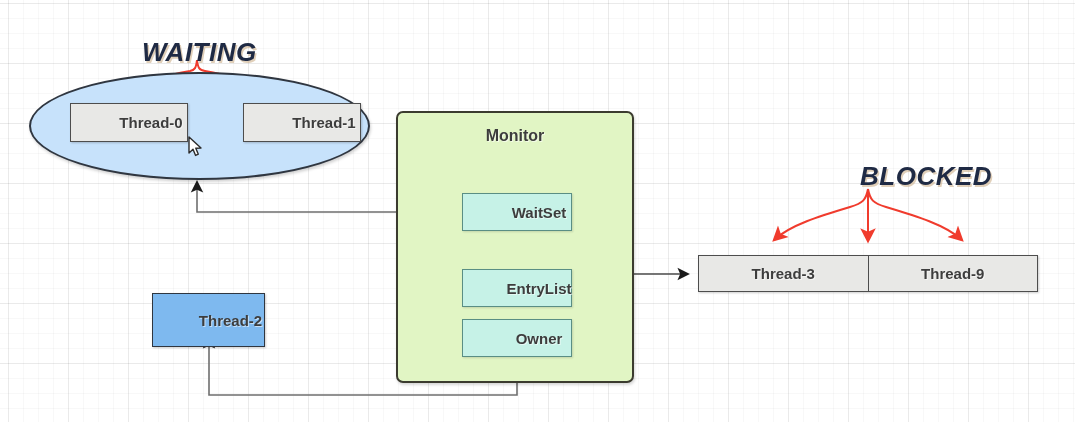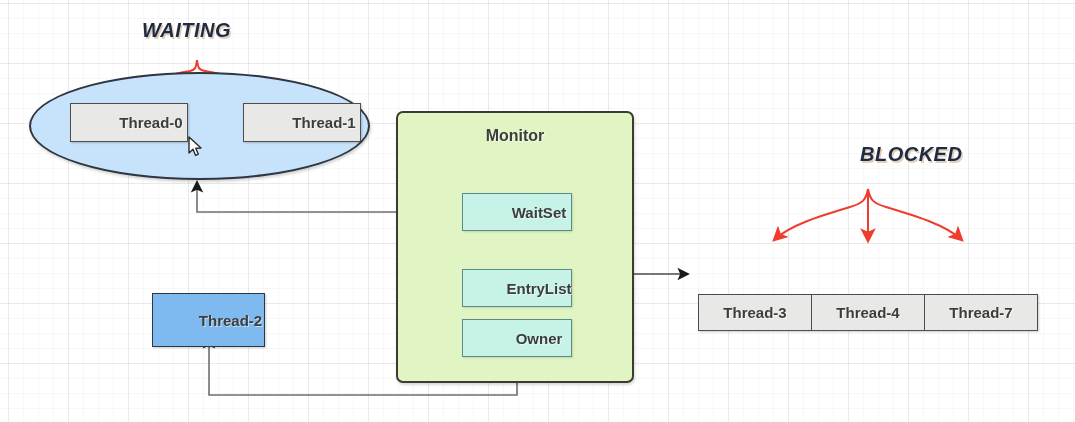--- a/index.html
+++ b/index.html
@@ -50,25 +50,26 @@
     border: 2px solid #2f3640;
     border-radius: 50%;
     background: #c7e2fb;
     box-shadow: 1px 2px 3px rgba(0,0,0,0.18);
   }
 
   .state-label {
     position: absolute;
     font-weight: bold;
     font-style: italic;
-    font-size: 20px;
+    font-size: 26px;
     letter-spacing: 0.5px;
     color: #1f2a44;
     text-shadow: 1.5px 1.5px 0 rgba(200,170,130,0.55);
     white-space: nowrap;
+    margin-top: 18px;
   }
   .state-label.waiting { left: 142px; top: 19px; }
   .state-label.blocked { left: 860px; top: 143px; }
 
   
   .thread-grey {
     border: 1.6px solid #4d4d4d;
     background: #e8e8e6;
     font-size: 15px;
     box-shadow: 1px 1px 2px rgba(0,0,0,0.2);
@@ -88,21 +89,20 @@
   
   #blockedQueue {
     position: absolute;
     left: 698px; top: 255px;
     width: 340px; height: 37px;
     display: flex;
     border: 1.6px solid #4d4d4d;
     box-sizing: border-box;
     background: #e8e8e6;
     box-shadow: 1px 1px 2px rgba(0,0,0,0.2);
-    margin-top: 39px;
   }
   #blockedQueue .cell {
     flex: 1 1 0;
     display: flex;
     align-items: center;
     justify-content: center;
     font-weight: bold;
     font-size: 15px;
     color: #3d3d3d;
     text-shadow: 1px 1px 0 rgba(255,255,255,0.55);
@@ -200,21 +200,20 @@
   <div class="node mint" id="waitset">WaitSet</div>
   <div class="node mint" id="entrylist">EntryList</div>
   <div class="node mint" id="owner">Owner</div>
 
   <div class="node thread-blue">Thread-2</div>
 
   <div class="state-label blocked">BLOCKED</div>
 
   <div id="blockedQueue">
     <div class="cell">Thread-3</div>
-    <div class="cell">Thread-4</div>
-    <div class="cell">Thread-7</div>
+    <div class="cell">Thread-9</div>
   </div>
 
   <svg id="cursor" viewBox="0 0 16 22">
     <path d="M1,1 L1,17 L5,13.2 L7.6,19.4 L10.3,18.2 L7.8,12.2 L13,12 Z" fill="#ffffff" stroke="#2b2b2b" stroke-width="1.4" stroke-linejoin="round"></path>
   </svg>
 
 </div>
 
 </body></html>

